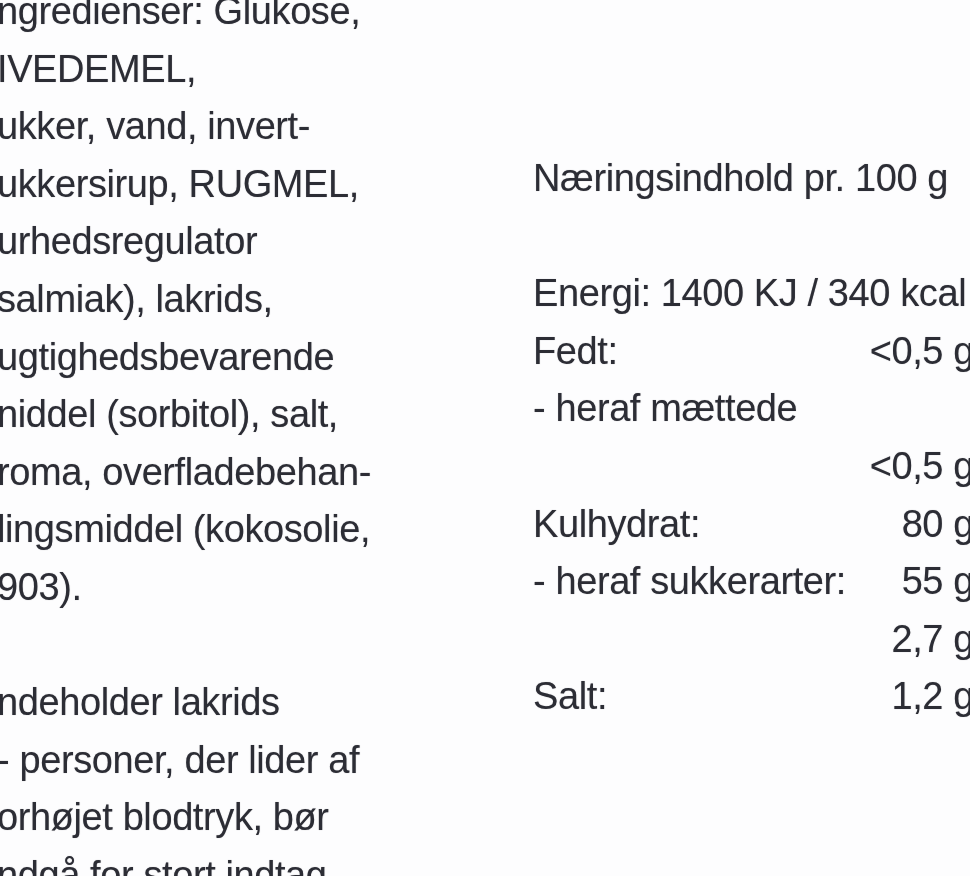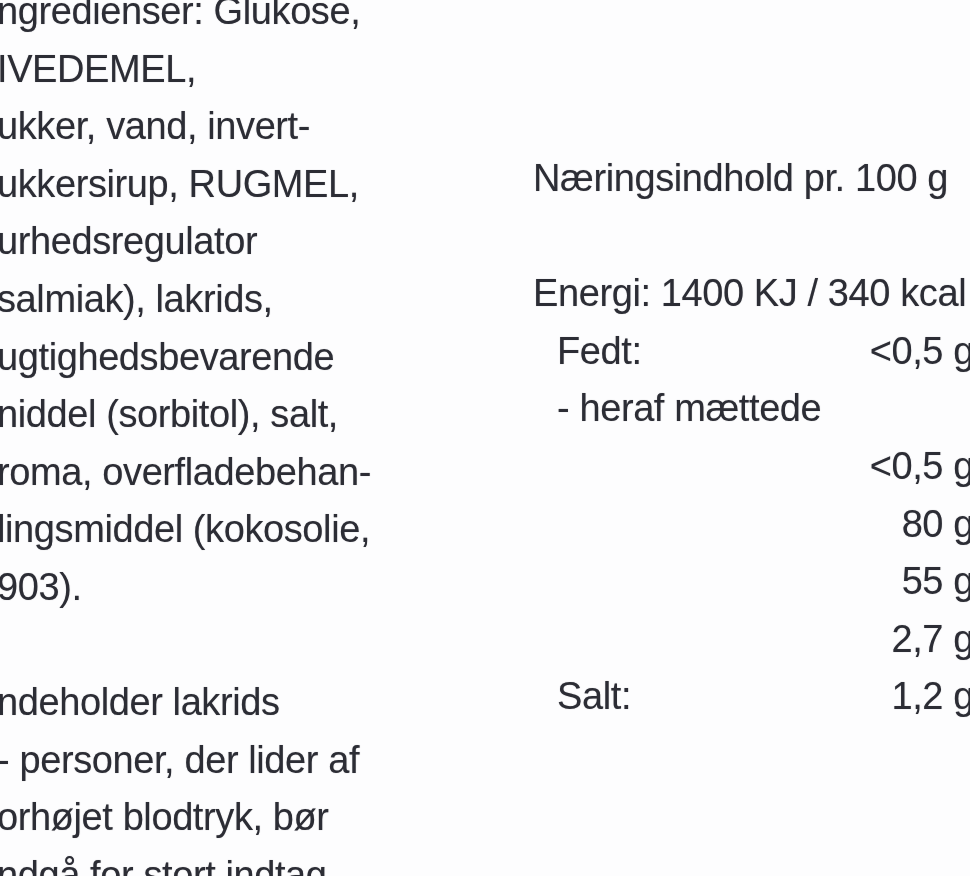--- a/index.html
+++ b/index.html
@@ -36,21 +36,20 @@
   .t-line {
     height: 57.6px;
   }
   .n-row {
     position: relative;
     height: 57.6px;
   }
   .n-label {
     position: absolute;
     left: 0;
-    margin-left: 24px;
   }
   .n-value {
     position: absolute;
     right: 0;
   }
 </style>
 </head>
 <body>
 
 <div id="ingredients-col" class="text-col">
@@ -82,23 +81,25 @@
     <span class="n-value">&lt;0,5 g</span>
   </div>
   <div class="n-row">
     <span class="n-label">- heraf mættede</span>
     <span class="n-value"></span>
   </div>
   <div class="n-row">
     <span class="n-value">&lt;0,5 g</span>
   </div>
   <div class="n-row">
+    <span class="n-label">Kulhydrat:</span>
     <span class="n-value">80 g</span>
   </div>
   <div class="n-row">
+    <span class="n-label">- heraf sukkerarter:</span>
     <span class="n-value">55 g</span>
   </div>
   <div class="n-row">
     <span class="n-value">2,7 g</span>
   </div>
   <div class="n-row">
     <span class="n-label">Salt:</span>
     <span class="n-value">1,2 g</span>
   </div>
 </div>

